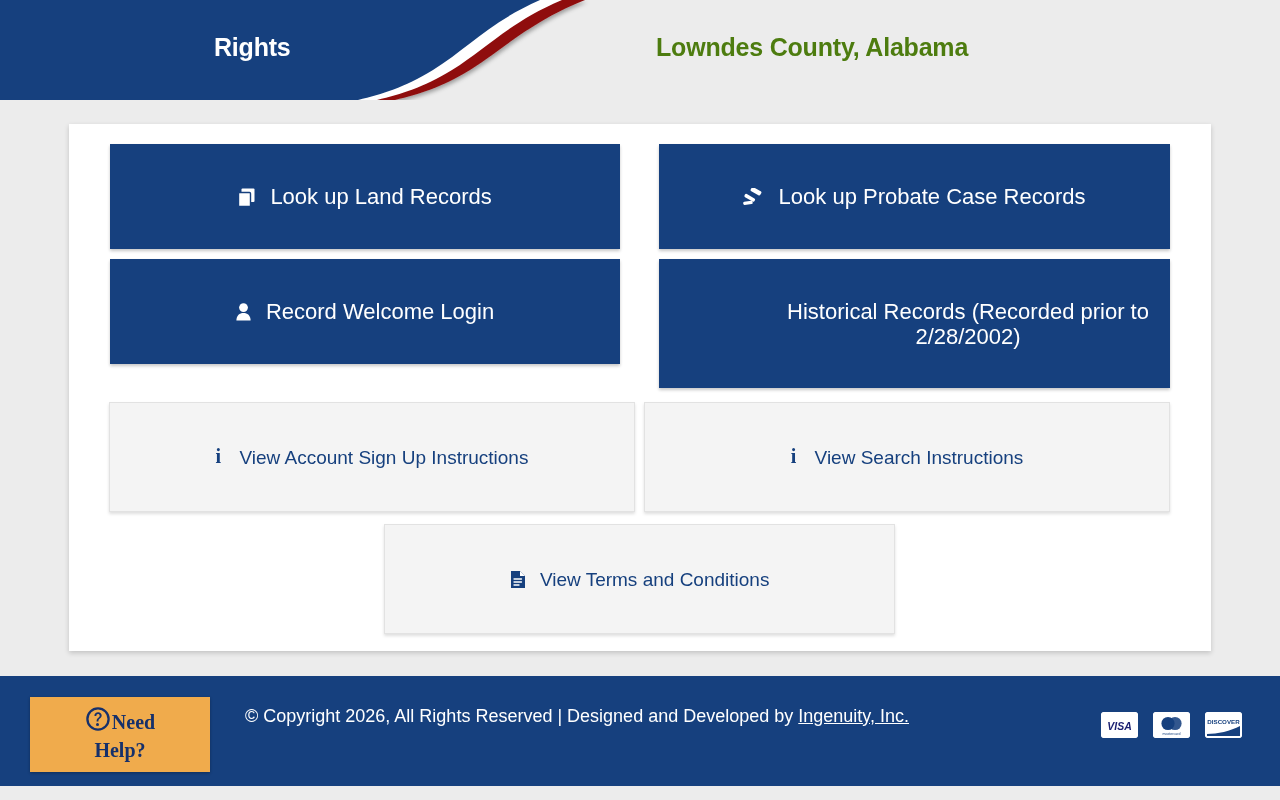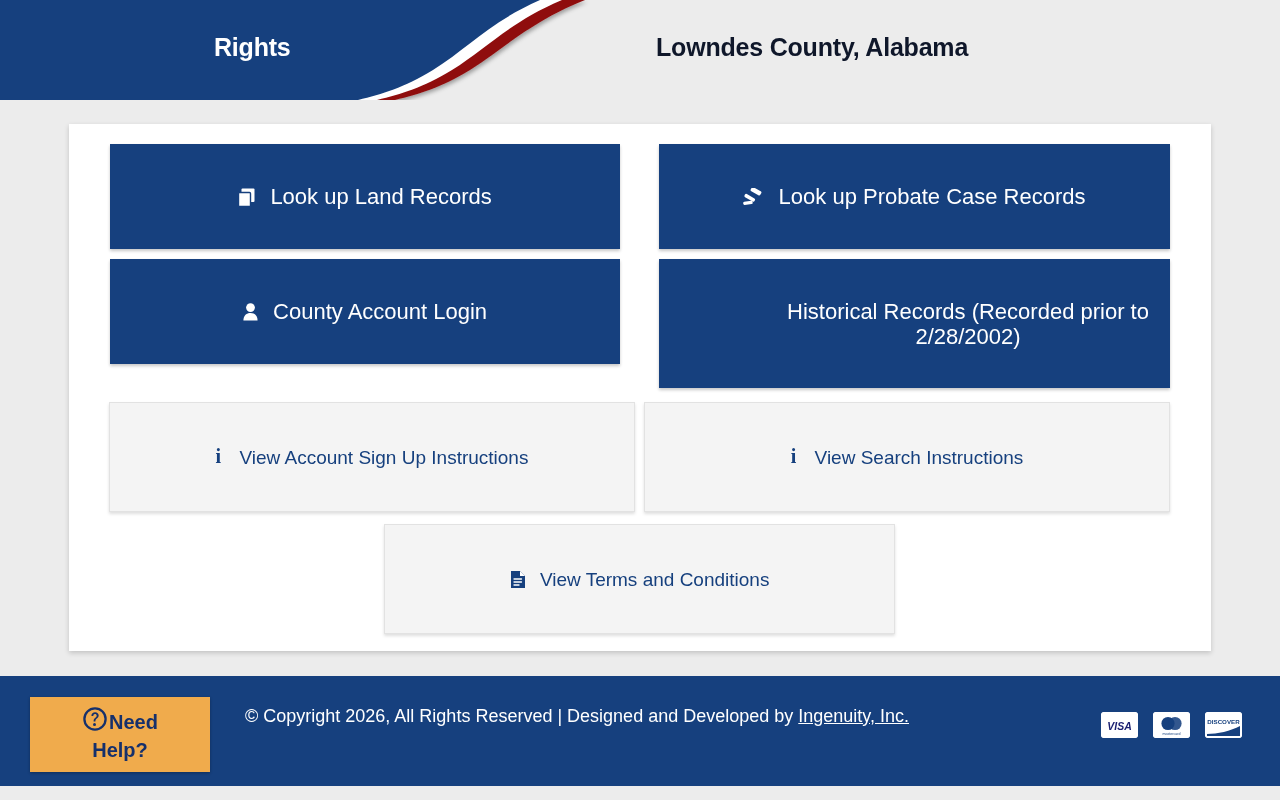--- a/index.html
+++ b/index.html
@@ -41,21 +41,21 @@
     letter-spacing: -0.2px;
     z-index: 3;
     white-space: nowrap;
   }
   .county-text {
     position: absolute;
     left: 656px;
     top: 33px;
     font-size: 25px;
     font-weight: bold;
-    color: #0f172a;
+    color: #4d7c0f;
     letter-spacing: -0.2px;
     z-index: 3;
     white-space: nowrap;
   }
 
   
   .content-card {
     position: absolute;
     left: 69px;
     top: 124px;
@@ -139,21 +139,21 @@
   }
   .help-btn {
     position: absolute;
     left: 30px;
     top: 697px;
     width: 180px;
     height: 75px;
     background: #f0ab4c;
     color: #16306b;
     border: none;
-    font-family: Liberation Sans, sans-serif;
+    font-family: Liberation Serif, serif;
     font-weight: bold;
     font-size: 20px;
     line-height: 25px;
     display: flex;
     align-items: center;
     justify-content: center;
     text-align: center;
     cursor: pointer;
     box-shadow: 0 1px 3px rgba(0,0,0,0.3);
   }
@@ -250,21 +250,21 @@
     </div>
 
     <div class="big-btn" style="left:41px; top:135px; width:510px; height:105px;">
       <span class="lbl">
         <span class="icon-inline">
           <svg width="15" height="18" viewBox="0 0 15 18">
             <circle cx="7.5" cy="4.6" r="4.4" fill="#ffffff"></circle>
             <path d="M0.4 17.6 C0.4 12.4 3.6 10.0 7.5 10.0 C11.4 10.0 14.6 12.4 14.6 17.6 Z" fill="#ffffff"></path>
           </svg>
         </span>
-        <span>County Account Login</span>
+        <span>Record Welcome Login</span>
       </span>
     </div>
 
     <div class="big-btn" style="left:590px; top:135px; width:511px; height:129px;justify-content:flex-end;">
       <span class="lbl" style="max-width:380px;">Historical Records (Recorded prior to 2/28/2002)</span>
     </div>
 
     <div class="light-btn" style="left:40px; top:278px; width:526px; height:110px;">
       <span class="lbl">
         <span class="info-i">i</span>

